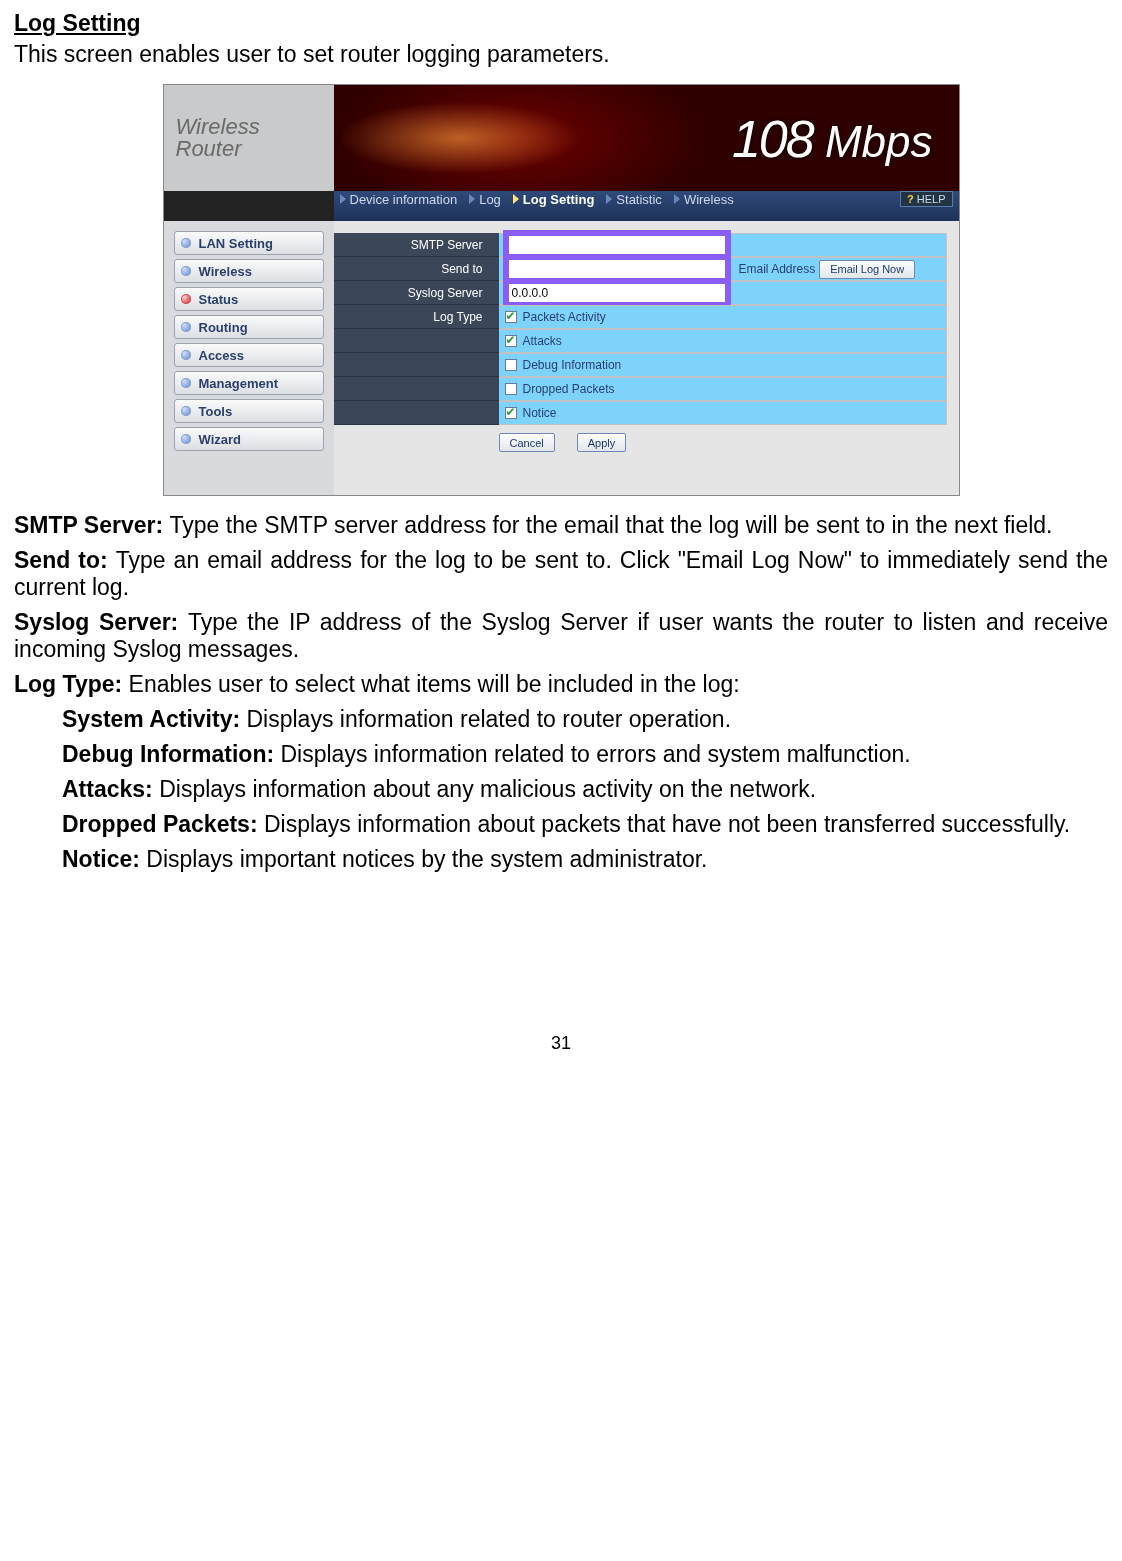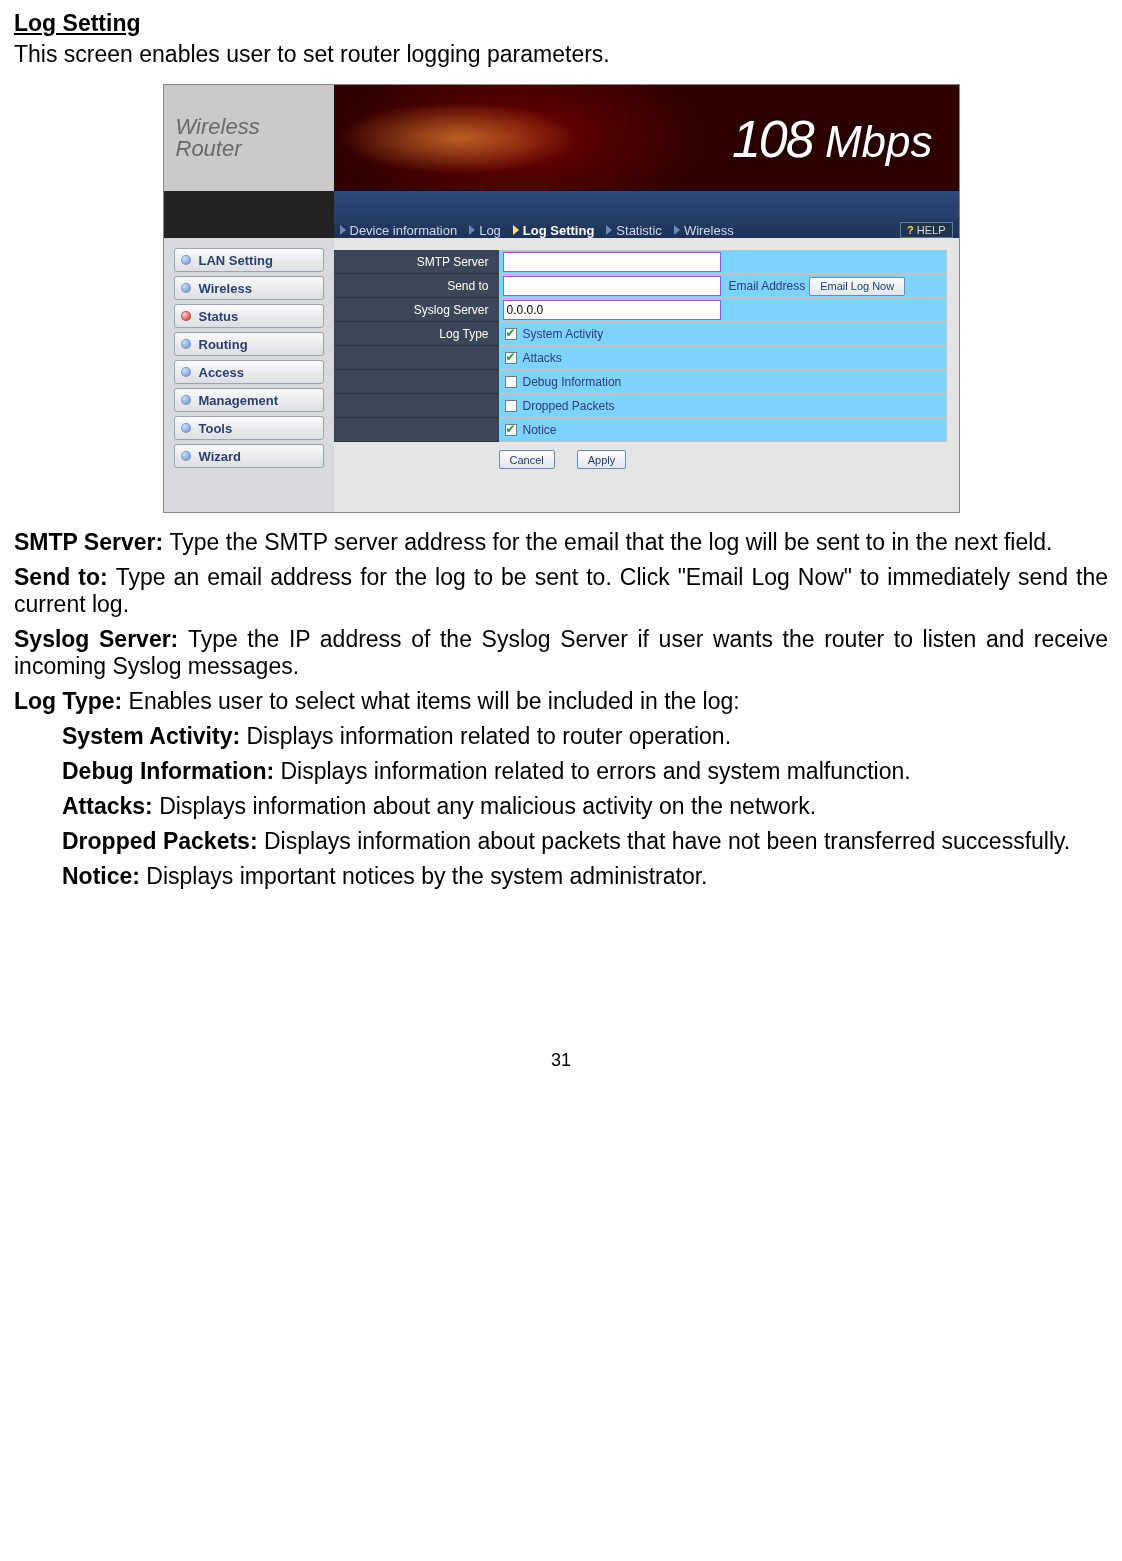--- a/index.html
+++ b/index.html
@@ -10,39 +10,39 @@
     .router-banner { height: 106px; background: linear-gradient(135deg,#d8d8d8 0%,#c0c0c0 30%,#8a0000 50%,#5a0000 70%,#3a3a3a 100%); position: relative; display:flex; }
     .banner-left { width:170px; height:100%; background:#c9cacb; display:flex; flex-direction:column; justify-content:center; padding-left:12px; box-sizing:border-box; }
     .banner-left .wl { font-family:"Arial Black",sans-serif; font-style:italic; color:#6a6a6a; font-size:22px; line-height:22px; }
     .banner-right { flex:1; position:relative; overflow:hidden; }
     .swirl { position:absolute; inset:0; background:
       radial-gradient(ellipse 200px 60px at 20% 50%, rgba(255,160,60,0.6), transparent 60%),
       radial-gradient(ellipse 260px 120px at 30% 50%, #6e0000, #300000 70%);
     }
     .mbps { position:absolute; right:26px; top:24px; color:#fff; font-family:"Arial Black",sans-serif; font-style:italic; font-size:44px; text-shadow:0 0 6px rgba(0,0,0,.7); }
     .mbps .n108 { font-size:52px; letter-spacing:-2px; }
-    .breadcrumb-bar { height:47px; background:linear-gradient(#2f4a7a,#1d3258); display:flex; align-items:flex-end; }
+    .breadcrumb-bar { height:30px; background:linear-gradient(#2f4a7a,#1d3258); display:flex; align-items:flex-start; }
     .breadcrumb-left { width:170px; height:100%; background:#222; }
     .crumbs { flex:1; display:flex; align-items:center; color:#cfd8ea; font-size:13px; padding-left:6px; }
     .crumb { margin-right:12px; display:flex; align-items:center; }
     .crumb.active { color:#fff; font-weight:bold; }
     .tri { width:0; height:0; border-top:5px solid transparent; border-bottom:5px solid transparent; border-left:6px solid #6c88b8; margin-right:4px; }
     .tri.active { border-left-color:#ffe27a; }
     .help-btn { margin-left:auto; margin-right:6px; background:#234; border:1px solid #5a7bb0; color:#cde; font-size:11px; padding:1px 6px; display:flex; align-items:center; }
     .help-btn .q { color:#ffcf4a; margin-right:3px; font-weight:bold; }
     .router-body { display:flex; background:#e5e5e5; }
     .sidebar { width:170px; background:#d8dadd; padding:10px 10px 40px 10px; box-sizing:border-box; }
     .side-item { background:linear-gradient(#fafafa,#dcdfe3); border:1px solid #9aa3af; border-radius:3px; height:22px; margin-bottom:4px; display:flex; align-items:center; font-size:13px; color:#2a3f6c; font-weight:bold; padding-left:6px; }
     .side-item .bullet { width:10px; height:10px; border-radius:50%; background:radial-gradient(circle at 30% 30%,#cfe1ff,#5a7fc4); margin-right:8px; box-shadow:inset 0 0 0 1px #8aa5d0; }
     .side-item.selected .bullet { background:radial-gradient(circle at 30% 30%,#ffd2d2,#c21414); box-shadow:inset 0 0 0 1px #d05a5a; }
     .content-area { flex:1; padding:12px 12px 12px 0; }
     .form-row { display:flex; height:24px; }
-    .form-label-cell { width:165px; background:#3b4758; color:#fff; font-size:12px; display:flex; align-items:center; justify-content:flex-end; padding-right:10px; border-bottom:1px solid #2a3340; box-sizing:border-box; }
+    .form-label-cell { width:165px; background:#3b4758; color:#fff; font-size:12px; display:flex; align-items:center; justify-content:flex-end; padding-right:16px; border-bottom:1px solid #2a3340; box-sizing:border-box; }
     .form-value-cell { flex:1; background:#7dd3fc; border:1px solid #c2c2c2; border-left:none; display:flex; align-items:center; padding-left:4px; box-sizing:border-box; font-size:12px; color:#2a3f6c; }
-    .form-value-cell input[type=text] { height:18px; border:1px solid #8b5cf6; font-size:12px; padding:0 3px; }
+    .form-value-cell input[type=text] { height:18px; border:6px solid #8b5cf6; font-size:12px; padding:0 3px; }
     .chk { width:12px; height:12px; appearance:none; border:1px solid #6a7a95; background:#fff; margin:0 6px 0 2px; position:relative; }
     .chk:checked::after { content:"✔"; position:absolute; top:-3px; left:0; font-size:12px; color:#2e9a3a; }
     .email-addr-label { color:#2a3f6c; font-size:12px; margin:0 4px 0 8px; }
     .winbtn { background:linear-gradient(#fdfdfd,#e2e6ea); border:1px solid #6d88b4; color:#1c3a72; font-size:11px; padding:1px 10px; height:19px; border-radius:2px; }
     .btn-row { background:#e5e5e5; padding:8px 0 8px 165px; display:flex; gap:22px; }
     .desc-block { font-size:23px; line-height:27px; margin-top:8px; text-align:justify; }
     .desc-block.indent { padding-left:48px; }
     .page-num { text-align:center; font-size:18px; margin-top:160px; }
   </style>
 </head>
@@ -151,21 +151,21 @@
         <div class="form-row">
           <div class="form-label-cell">Syslog Server</div>
           <div class="form-value-cell">
               <input type="text" style="width: 210px;" value="0.0.0.0">
             </div>
         </div>
         <div class="form-row">
           <div class="form-label-cell">Log Type</div>
           <div class="form-value-cell">
               <input type="checkbox" class="chk" checked="" style="">
-              <span>System Activity</span>
+              <span>Packets Activity</span>
             </div>
         </div>
         <div class="form-row">
           <div class="form-label-cell"></div>
           <div class="form-value-cell">
               <input type="checkbox" class="chk" checked="" style="">
               <span>Attacks</span>
             </div>
         </div>
         <div class="form-row">

